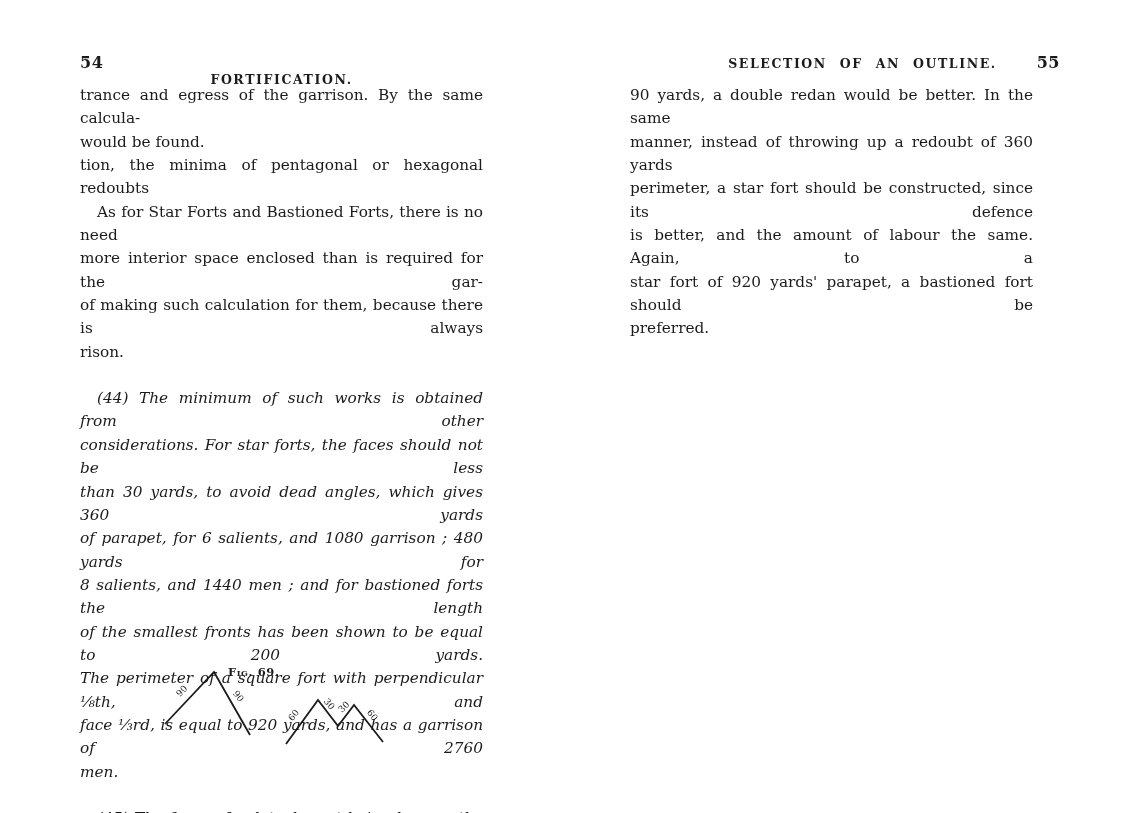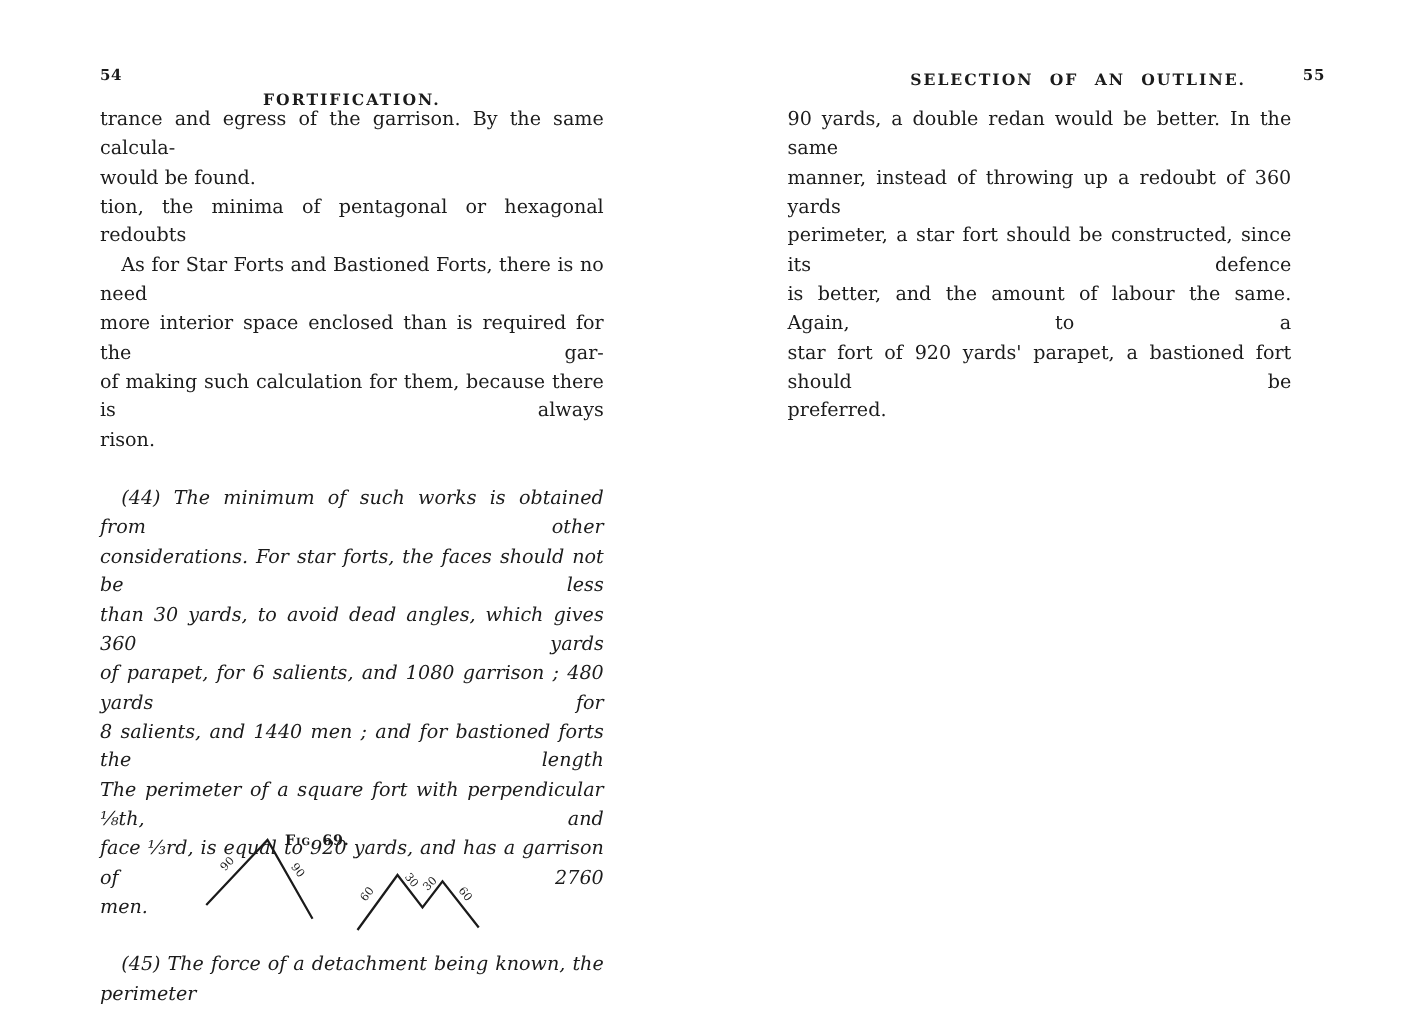--- a/index.html
+++ b/index.html
@@ -5,21 +5,21 @@
   html, body { margin: 0; padding: 0; }
   body {
     width: 1125px; height: 813px;
     background: #ffffff;
     position: relative;
     font-family: "DejaVu Serif", serif;
     color: #1b1b1b;
     overflow: hidden;
   }
   .page-header { position: absolute; height: 20px; }
-  .page-num { position: absolute; font-size: 12px; font-weight: bold; letter-spacing: 0.5px; }
+  .page-num { position: absolute; font-size: 16px; font-weight: bold; letter-spacing: 0.5px; }
   .running-head {
     position: absolute; width: 100%; text-align: center;
     font-size: 12.5px; letter-spacing: 1.6px; word-spacing: 7px; font-weight: bold;
   }
   .text-col {
     position: absolute;
     width: 403px;
     font-size: 15.3px;
     line-height: 23.35px;
   }
@@ -60,20 +60,21 @@
       <div class="tline">more interior space enclosed than is required for the gar-</div>
       <div class="tline">of making such calculation for them, because there is always</div>
       <div class="tline lastline">rison.</div>
     </div>
     <div class="para gap">
       <div class="tline indent">(44) The minimum of such works is obtained from other</div>
       <div class="tline">considerations. For star forts, the faces should not be less</div>
       <div class="tline">than 30 yards, to avoid dead angles, which gives 360 yards</div>
       <div class="tline">of parapet, for 6 salients, and 1080 garrison ; 480 yards for</div>
       <div class="tline">8 salients, and 1440 men ; and for bastioned forts the length</div>
+      <div class="tline">of the smallest fronts has been shown to be equal to 200 yards.</div>
       <div class="tline">The perimeter of a square fort with perpendicular ⅛th, and</div>
       <div class="tline">face ⅓rd, is equal to 920 yards, and has a garrison of 2760</div>
       <div class="tline lastline">men.</div>
     </div>
     <div class="para gap">
       <div class="tline indent">(45) The force of a detachment being known, the perimeter</div>
     </div>
   </div>
 
 <div class="figure-block">

